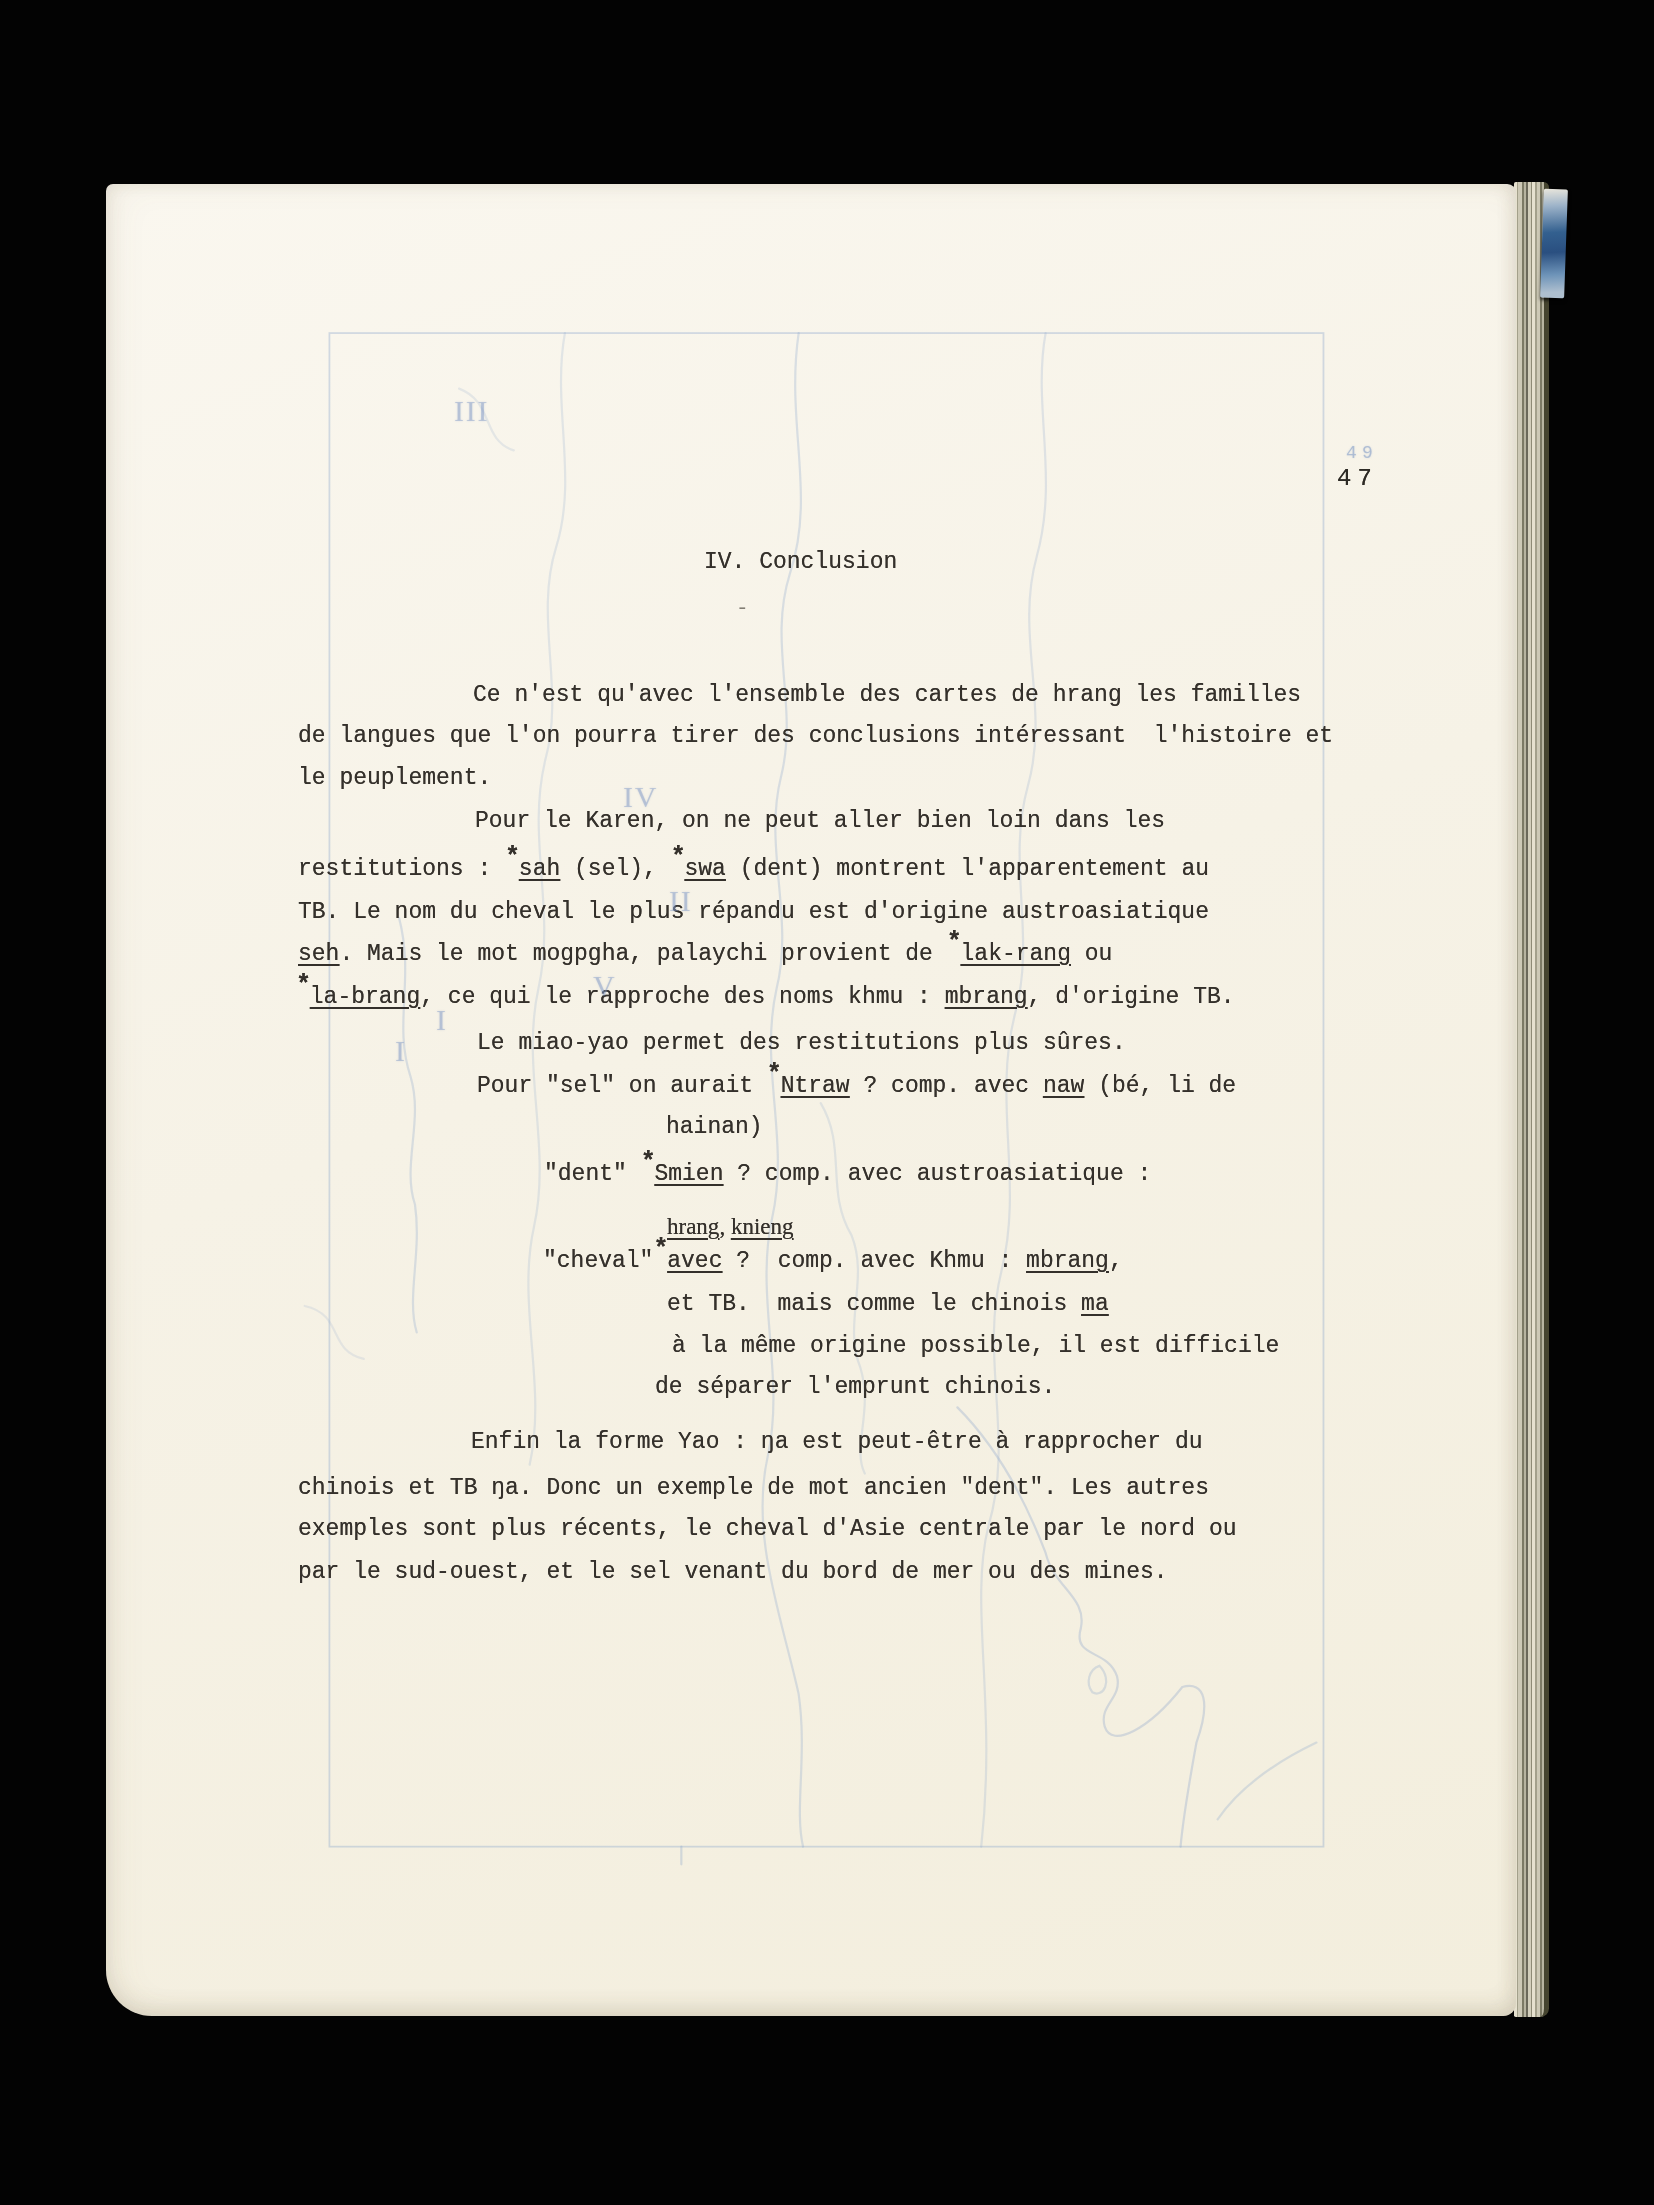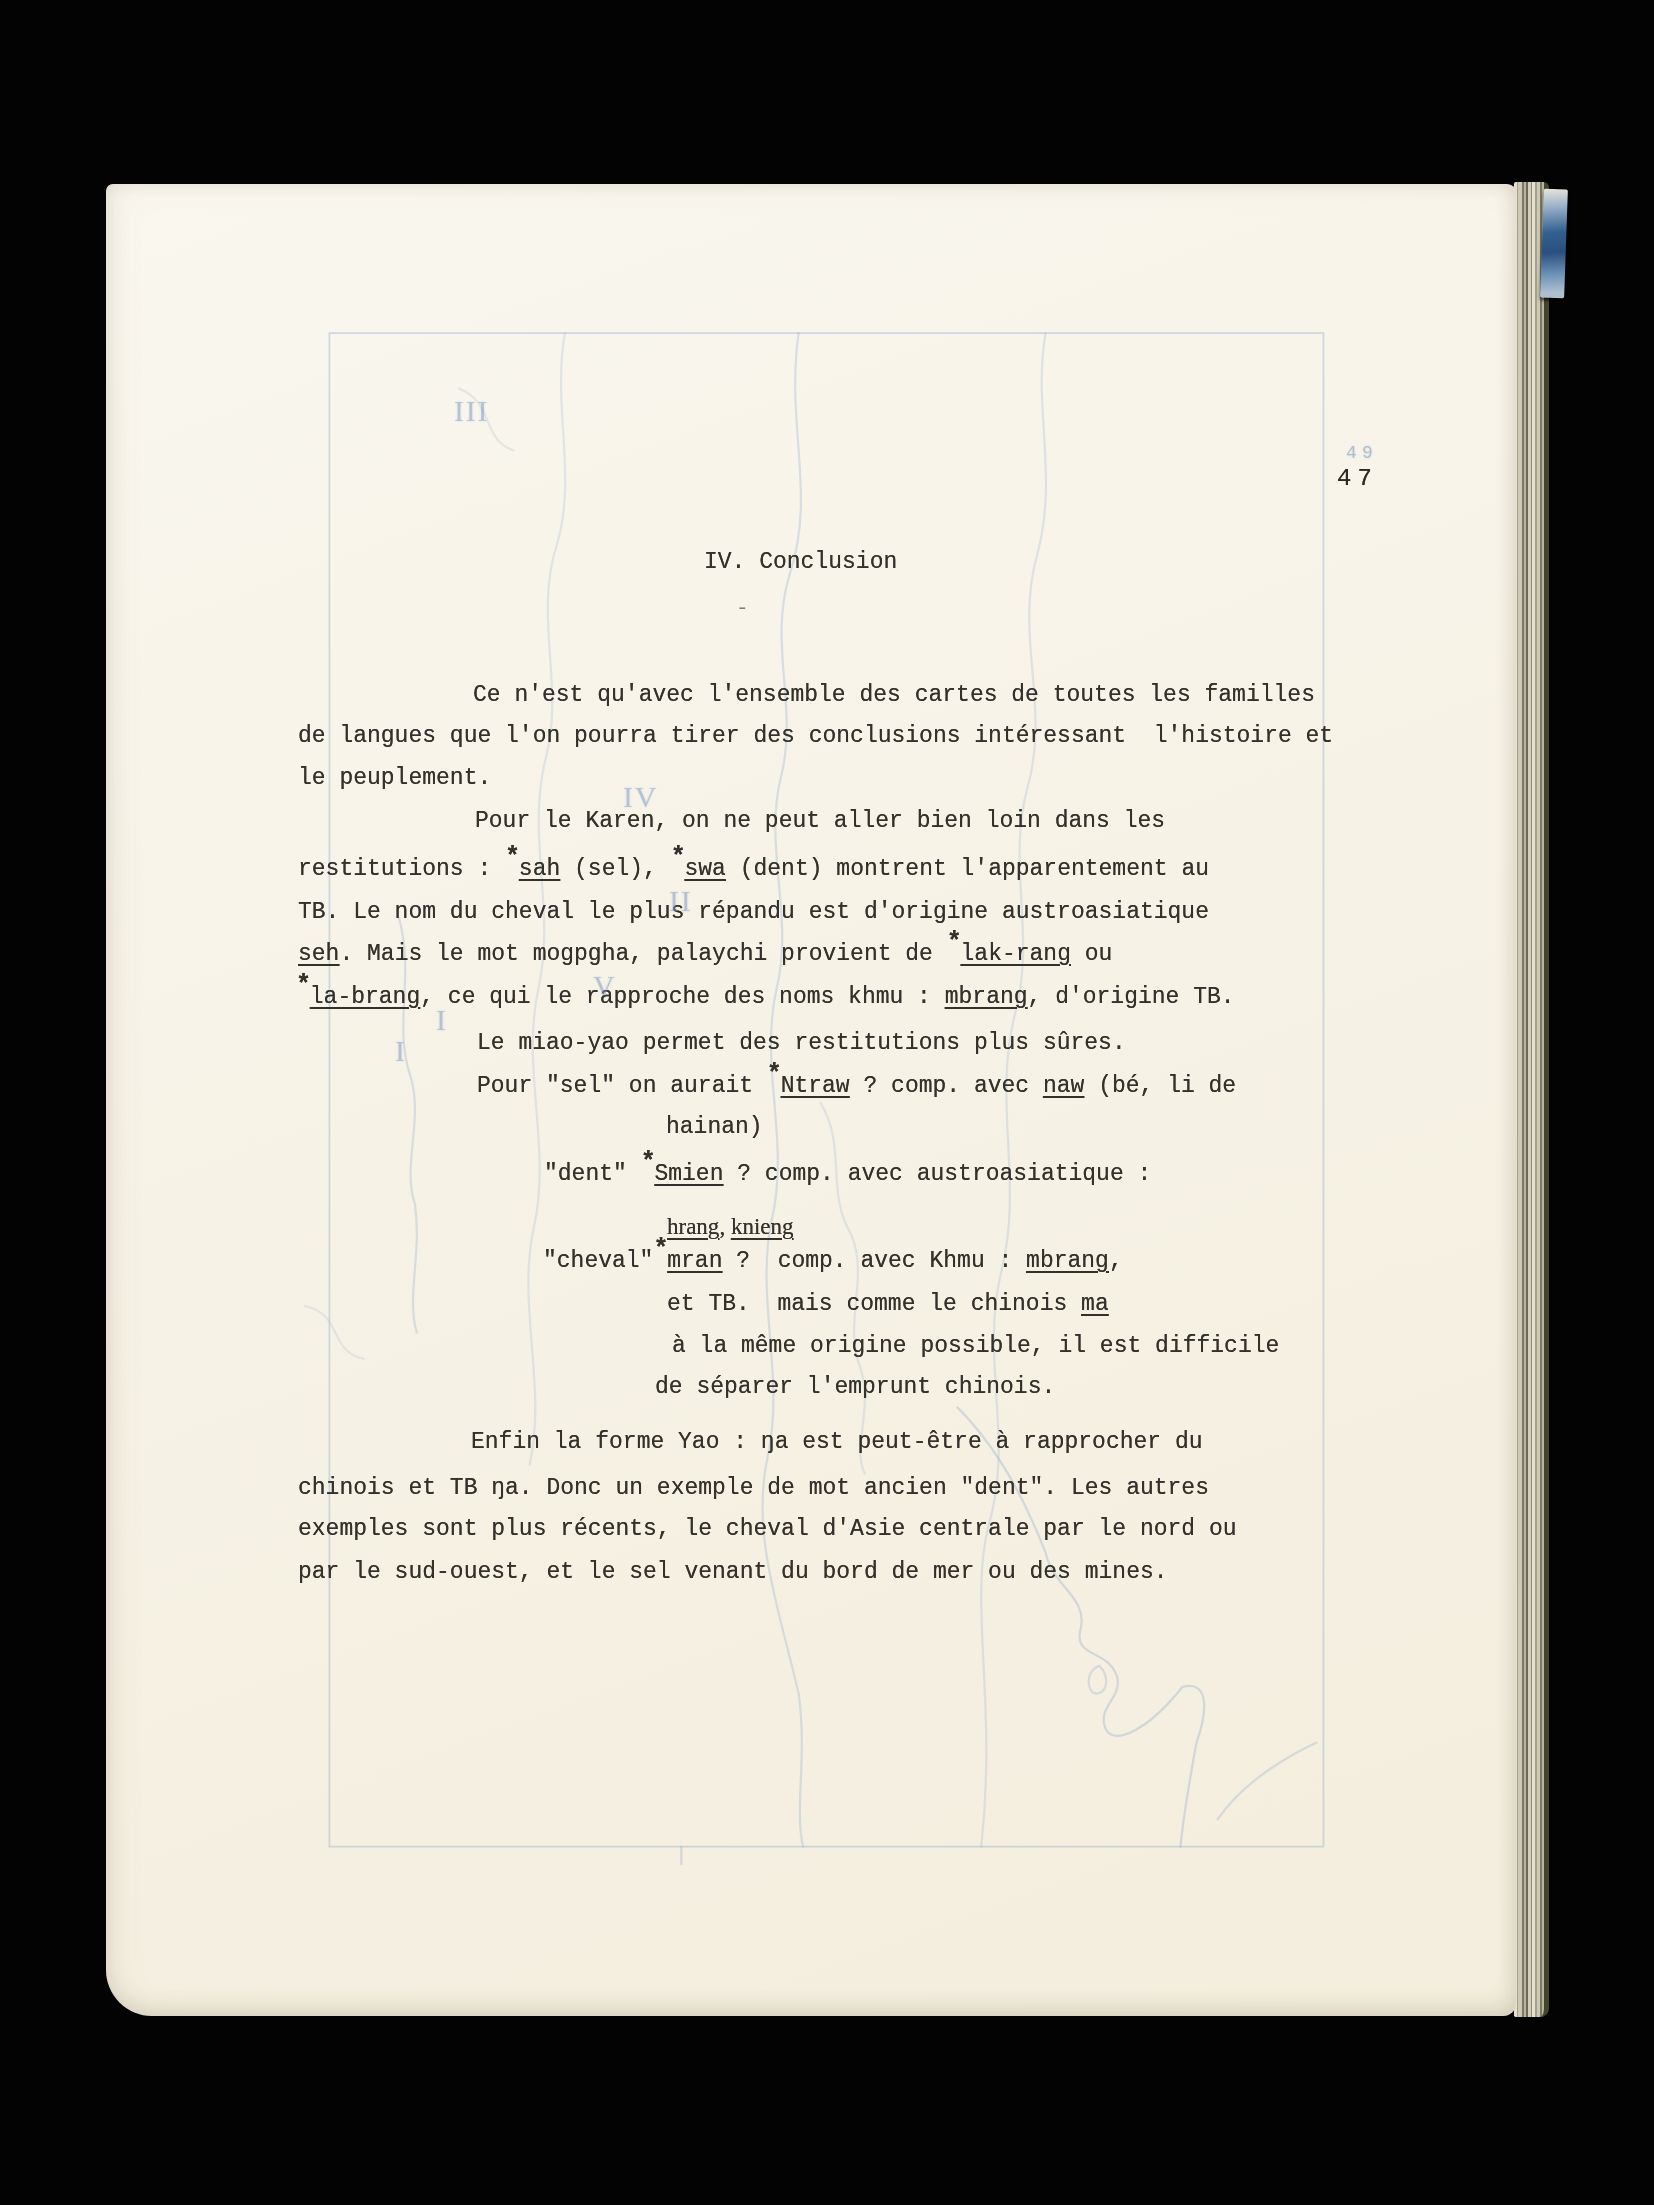--- a/index.html
+++ b/index.html
@@ -60,34 +60,34 @@
 
       <path d="M772,2093 L772,2113" stroke-opacity="0.35"></path>
     </svg>
 
     <div class="bleed-num">49</div>
     <div class="page-num">47</div>
     <div class="stray-mark">-</div>
 
     <div id="text-layer">
         <div class="line" style="left: 598px; top: 363px;"><span>IV. Conclusion</span></div>
-        <div class="line" style="left: 367px; top: 496px;"><span>Ce n'est qu'avec l'ensemble des cartes de toutes les familles</span></div>
+        <div class="line" style="left: 367px; top: 496px;"><span>Ce n'est qu'avec l'ensemble des cartes de hrang les familles</span></div>
         <div class="line" style="left: 192px; top: 537px;"><span>de langues que l'on pourra tirer des conclusions intéressant  l'histoire et</span></div>
         <div class="line" style="left: 192px; top: 579px;"><span>le peuplement.</span></div>
         <div class="line" style="left: 369px; top: 622px;"><span>Pour le Karen, on ne peut aller bien loin dans les</span></div>
         <div class="line" style="left: 192px; top: 670px;"><span>restitutions : </span><span class="star">*</span><span class="u">sah</span><span> (sel), </span><span class="star">*</span><span class="u">swa</span><span> (dent) montrent l'apparentement au</span></div>
         <div class="line" style="left: 192px; top: 713px;"><span>TB. Le nom du cheval le plus répandu est d'origine austroasiatique</span></div>
         <div class="line" style="left: 192px; top: 755px;"><span class="u">seh</span><span>. Mais le mot mogpgha, palaychi provient de </span><span class="star">*</span><span class="u">lak-rang</span><span> ou</span></div>
         <div class="line" style="left: 190px; top: 798px;"><span class="star">*</span><span class="u">la-brang</span><span>, ce qui le rapproche des noms khmu : </span><span class="u">mbrang</span><span>, d'origine TB.</span></div>
         <div class="line" style="left: 371px; top: 844px;"><span>Le miao-yao permet des restitutions plus sûres.</span></div>
         <div class="line" style="left: 371px; top: 887px;"><span>Pour "sel" on aurait </span><span class="star">*</span><span class="u">Ntraw</span><span> ? comp. avec </span><span class="u">naw</span><span> (bé, li de</span></div>
         <div class="line" style="left: 560px; top: 928px;"><span>hainan)</span></div>
         <div class="line" style="left: 438px; top: 975px;"><span>"dent" </span><span class="star">*</span><span class="u">Smien</span><span> ? comp. avec austroasiatique :</span></div>
         <div class="line" style="left: 561px; top: 1028px; font-family: Liberation Serif, serif;"><span class="u">hrang</span><span>, </span><span class="u">knieng</span></div>
-        <div class="line" style="left: 437px; top: 1062px;"><span>"cheval"</span><span class="star">*</span><span class="u">mran</span><span> ?  comp. avec Khmu : </span><span class="u">mbrang</span><span>,</span></div>
+        <div class="line" style="left: 437px; top: 1062px;"><span>"cheval"</span><span class="star">*</span><span class="u">avec</span><span> ?  comp. avec Khmu : </span><span class="u">mbrang</span><span>,</span></div>
         <div class="line" style="left: 561px; top: 1105px;"><span>et TB.  mais comme le chinois </span><span class="u">ma</span></div>
         <div class="line" style="left: 566px; top: 1147px;"><span>à la même origine possible, il est difficile</span></div>
         <div class="line" style="left: 549px; top: 1188px;"><span>de séparer l'emprunt chinois.</span></div>
         <div class="line" style="left: 365px; top: 1243px;"><span>Enfin la forme Yao : ŋa est peut-être à rapprocher du</span></div>
         <div class="line" style="left: 192px; top: 1289px;"><span>chinois et TB ŋa. Donc un exemple de mot ancien "dent". Les autres</span></div>
         <div class="line" style="left: 192px; top: 1330px;"><span>exemples sont plus récents, le cheval d'Asie centrale par le nord ou</span></div>
         <div class="line" style="left: 192px; top: 1373px;"><span>par le sud-ouest, et le sel venant du bord de mer ou des mines.</span></div>
       </div>
     <div id="ghost-numeral-layer">
         <div class="ghost-num" style="left: 348px; top: 210px;">III</div>

